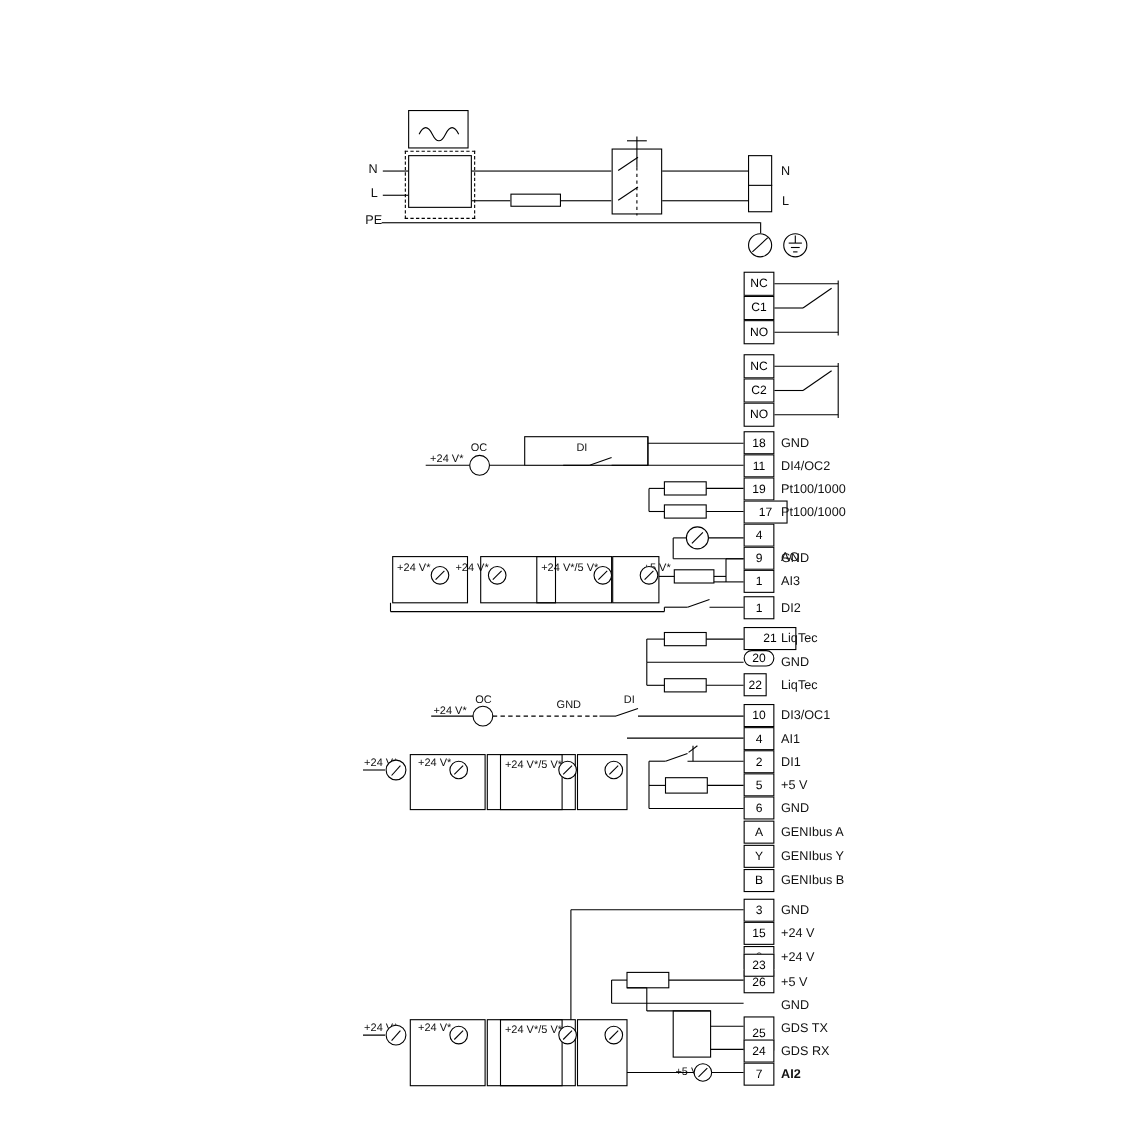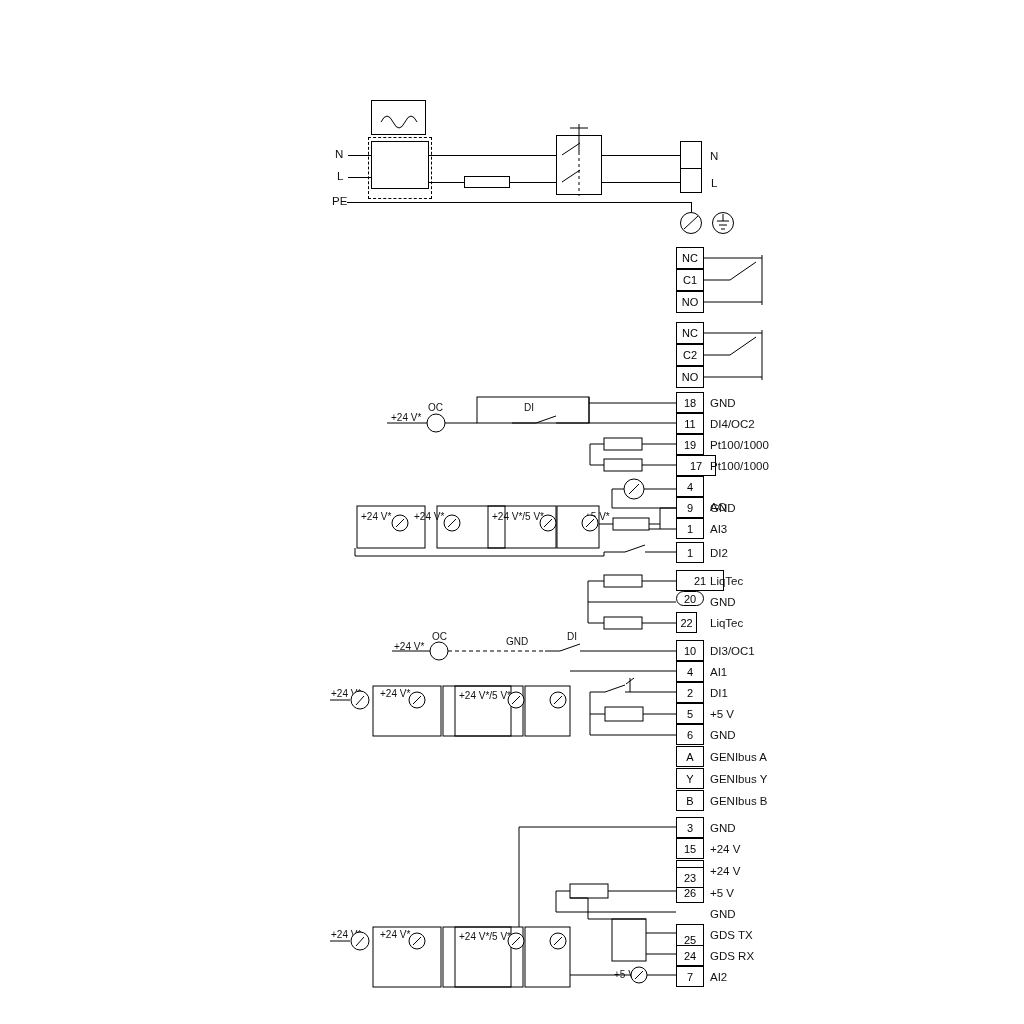--- a/index.html
+++ b/index.html
@@ -169,21 +169,21 @@
   <div class="term" style="left:676px;top:867px;width:28px;height:21px;">23</div>
   <div class="lbl" style="left:710px;top:908px;">GND</div>
 
   <div class="term" style="left:676px;top:924px;width:28px;height:31px;">25</div>
   <div class="lbl" style="left:710px;top:929px;">GDS TX</div>
 
   <div class="term" style="left:676px;top:945px;width:28px;height:21px;">24</div>
   <div class="lbl" style="left:710px;top:950px;">GDS RX</div>
 
   <div class="term" style="left:676px;top:966px;width:28px;height:21px;">7</div>
-  <div class="lbl" style="left:710px;top:971px;">AI2</div>
+  <div class="lbl" style="left:710px;top:971px;font-weight:bold;">AI2</div>
 
   <div class="lbl small" style="left:428px;top:402px;">OC</div>
   <div class="lbl small" style="left:391px;top:412px;">+24 V*</div>
   <div class="lbl small" style="left:524px;top:402px;">DI</div>
   <svg width="1024" height="1024">
     <line x1="387" y1="423" x2="427" y2="423" stroke="#000" stroke-width="1"></line>
     <circle cx="436" cy="423" r="9" fill="#fff" stroke="#000" stroke-width="1"></circle>
     <line x1="445" y1="423" x2="477" y2="423" stroke="#000" stroke-width="1"></line>
     <rect x="477" y="397" width="112" height="26" fill="none" stroke="#000" stroke-width="1"></rect>
     <line x1="512" y1="423" x2="536" y2="423" stroke="#000" stroke-width="1"></line>

